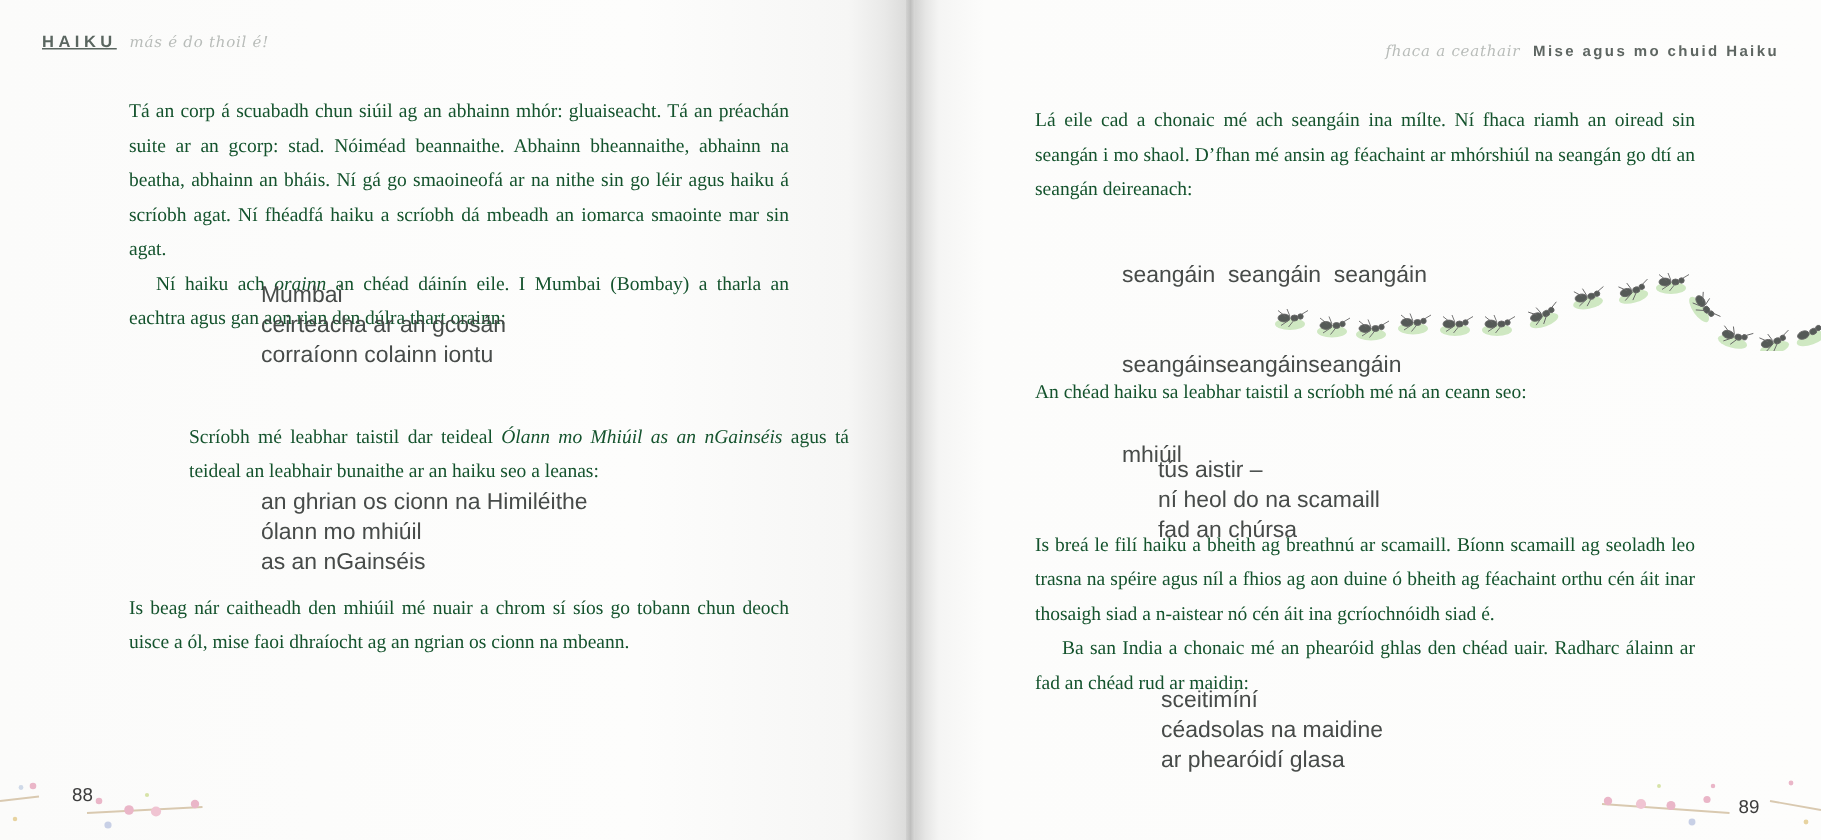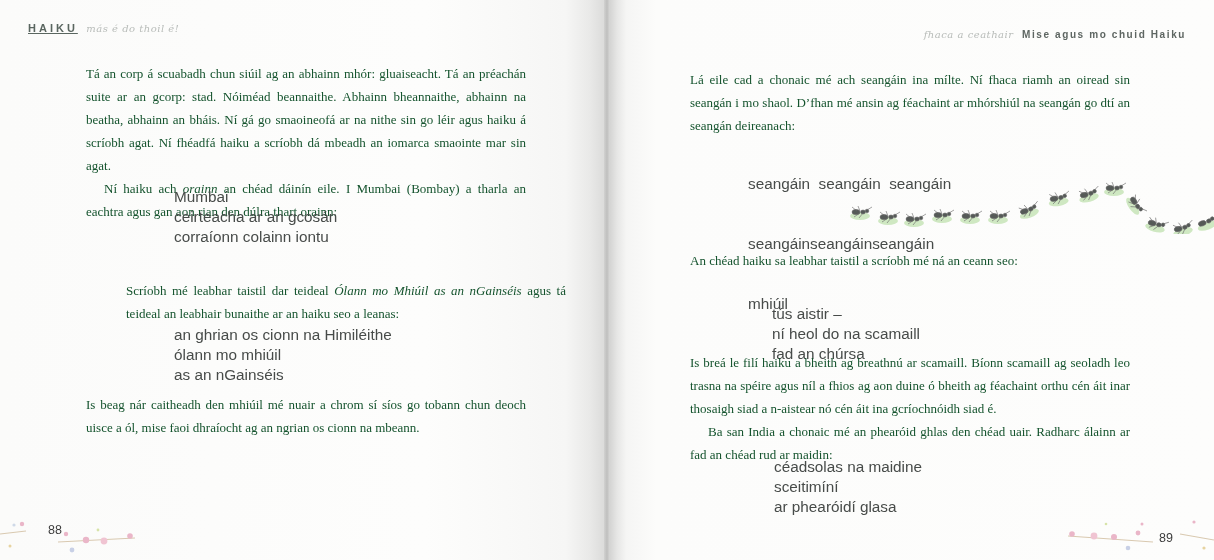--- a/index.html
+++ b/index.html
@@ -214,22 +214,22 @@
   <div>ní heol do na scamaill</div>
   <div>fad an chúrsa</div>
 </div>
 
 <div class="prose" style="left:690px; top:351px; width:440px;">
   <p>Is breá le filí haiku a bheith ag breathnú ar scamaill. Bíonn scamaill ag seoladh leo trasna na spéire agus níl a fhios ag aon duine ó bheith ag féachaint orthu cén áit inar thosaigh siad a n-aistear nó cén áit ina gcríochnóidh siad é.</p>
   <p class="indent">Ba san India a chonaic mé an phearóid ghlas den chéad uair. Radharc álainn ar fad an chéad rud ar maidin:</p>
 </div>
 
 <div class="haiku" style="left:774px; top:457px;">
+  <div>sceitimíní</div>
   <div>céadsolas na maidine</div>
-  <div>sceitimíní</div>
   <div>ar phearóidí glasa</div>
 </div>
 
 <svg class="sprig" style="left:1058px; top:512px;" width="156" height="48">
   <line x1="10" y1="24" x2="95" y2="30" stroke="#d9c9b0" stroke-width="1.2"></line>
   <line x1="122" y1="22" x2="156" y2="28" stroke="#d9c9b0" stroke-width="1.2"></line>
   <circle cx="14" cy="22" r="2.8" fill="#eab6c8"></circle>
   <circle cx="36" cy="24" r="3.4" fill="#f0c4d2"></circle>
   <circle cx="56" cy="25" r="3" fill="#eab6c8"></circle>
   <circle cx="80" cy="21" r="2.4" fill="#eab6c8"></circle>

